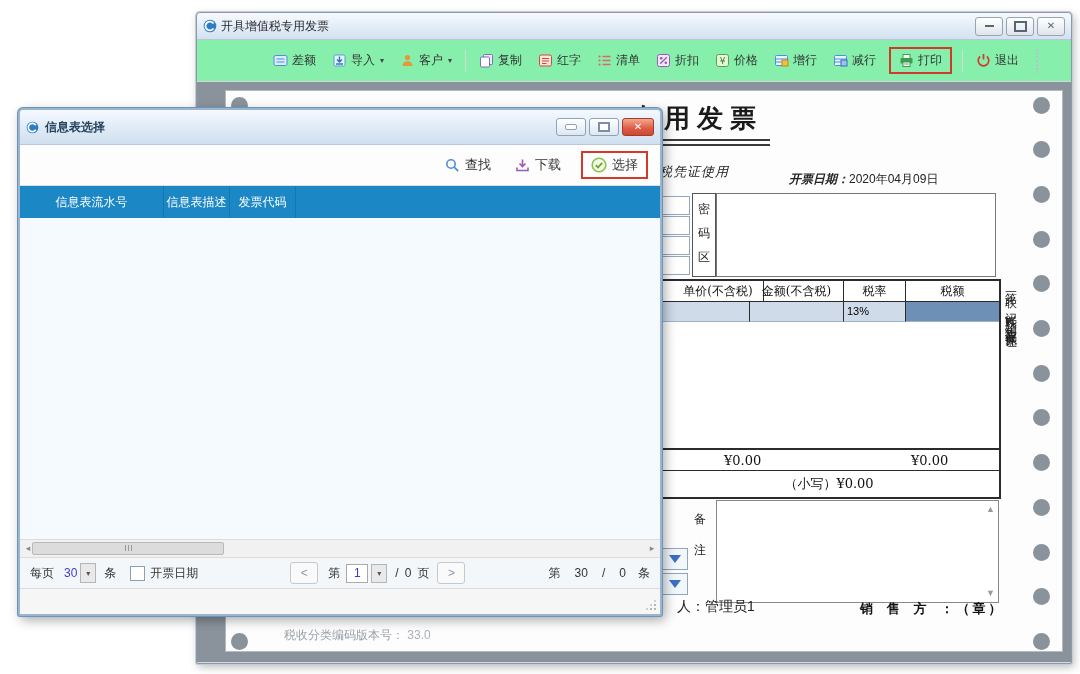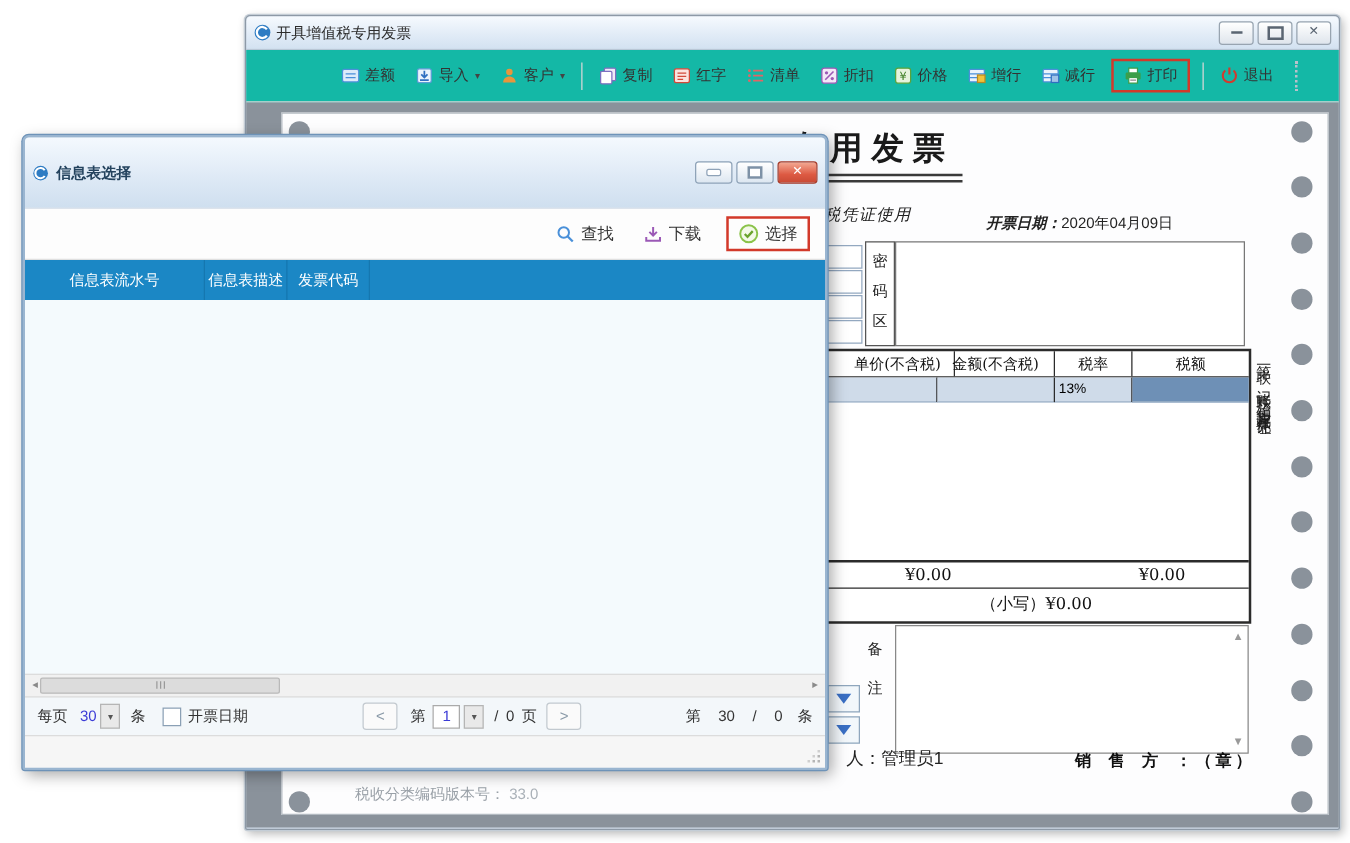--- a/index.html
+++ b/index.html
@@ -15,21 +15,21 @@
   #mw-title{height:26px;display:flex;align-items:center;padding:0 6px;
             background:linear-gradient(#f6fafe,#e2ecf7 55%,#d3e2f1);
             border-radius:4px 4px 0 0;border-bottom:1px solid #b9c7d6;}
   #mw-title .t{font-size:12px;color:#2b2b2b;margin-left:4px;font-family:Liberation Serif, serif;}
   .winbtns{margin-left:auto;display:flex;gap:3px;}
   .wbtn{width:26px;height:17px;border:1px solid #98a4b0;border-radius:3px;
         background:linear-gradient(#ffffff,#dfe5ec);display:flex;align-items:center;justify-content:center;}
   .wbtn .dash{width:9px;height:2px;background:#5a6572;}
   .wbtn .sq{width:9px;height:7px;border:2px solid #5a6572;}
   .wbtn .x{font-size:10px;color:#5a6572;font-weight:bold;line-height:1;}
-  #mw-toolbar{height:41px;background:#14b8a6;border-bottom:1px solid #d6d6d6;
+  #mw-toolbar{height:41px;background:#86efac;border-bottom:1px solid #d6d6d6;
               display:flex;align-items:center;justify-content:flex-end;
               padding:0 30px 0 8px;gap:10px;font-size:12px;color:#333;}
   .tbi{display:flex;align-items:center;gap:4px;padding:4px 3px;cursor:default;white-space:nowrap;}
   .tbi svg{display:block;}
   .caret{font-size:8px;color:#444;margin-left:1px;}
   .tsep{width:1px;height:22px;background:#d8d8d8;}
   .hlbox{border:2px solid #d2392a;padding:2px 6px;display:flex;align-items:center;}
   .grip-v{width:3px;height:24px;border-left:2px dotted #b9c2cb;margin-left:4px;}
   #mw-content{position:relative;height:580px;background:#8a929b;overflow:hidden;}
 
@@ -67,21 +67,21 @@
                 border-top:8px solid #3a6fc4;}
   .issuer{font-size:14px;color:#222;}
   .seller{font-size:13px;font-weight:bold;letter-spacing:3px;color:#111;font-family:Liberation Mono, monospace;}
   .taxver{font-size:12px;color:#9aa1a8;}
 
   
   #dialog{left:18px;top:108px;width:640px;height:504px;background:#eef4fa;
           border:2px solid #9ab5d0;border-radius:5px 5px 2px 2px;z-index:50;
           box-shadow:0 0 0 1px #6e93b8,3px 4px 12px rgba(0,0,0,.35);
           display:flex;flex-direction:column;}
-  #dlg-title{height:26px;display:flex;align-items:center;padding:15px 6px;
+  #dlg-title{height:26px;display:flex;align-items:center;padding:4px 6px;
              background:linear-gradient(#f4f9fe,#dfeaf6 55%,#cfdfef);
              border-radius:4px 4px 0 0;border-bottom:1px solid #b9c7d6;}
   #dlg-title .t{font-size:12px;color:#24435e;margin-left:6px;font-weight:bold;}
   .dbtn{width:28px;height:16px;border:1px solid #8fa3b8;border-radius:3px;
         background:linear-gradient(#ffffff,#dde7f1);display:flex;align-items:center;justify-content:center;}
   .dbtn.close{width:30px;background:linear-gradient(#f3a892,#dd5a43 60%,#c94a35);border-color:#a53a28;}
   .dbtn.close .x{color:#fff;font-weight:bold;font-size:10px;line-height:1;}
   .dbtn .pill{width:10px;height:4px;background:#fff;border:1px solid #8fa3b8;border-radius:2px;}
   .dbtn .sq{width:8px;height:6px;border:2px solid #7d91a6;background:#fff;}
   #dlg-toolbar{height:40px;background:#fdfdfd;border-bottom:1px solid #e0e0e0;

